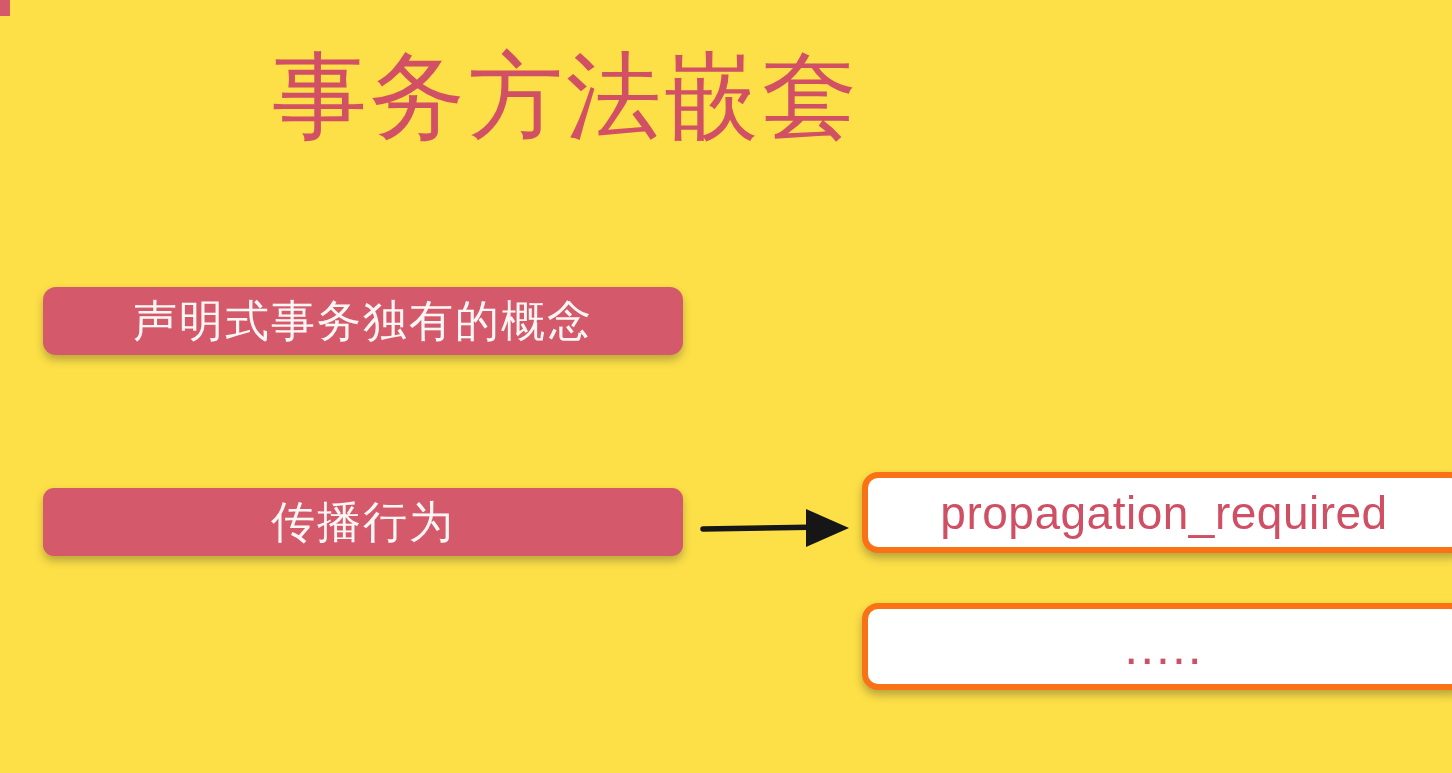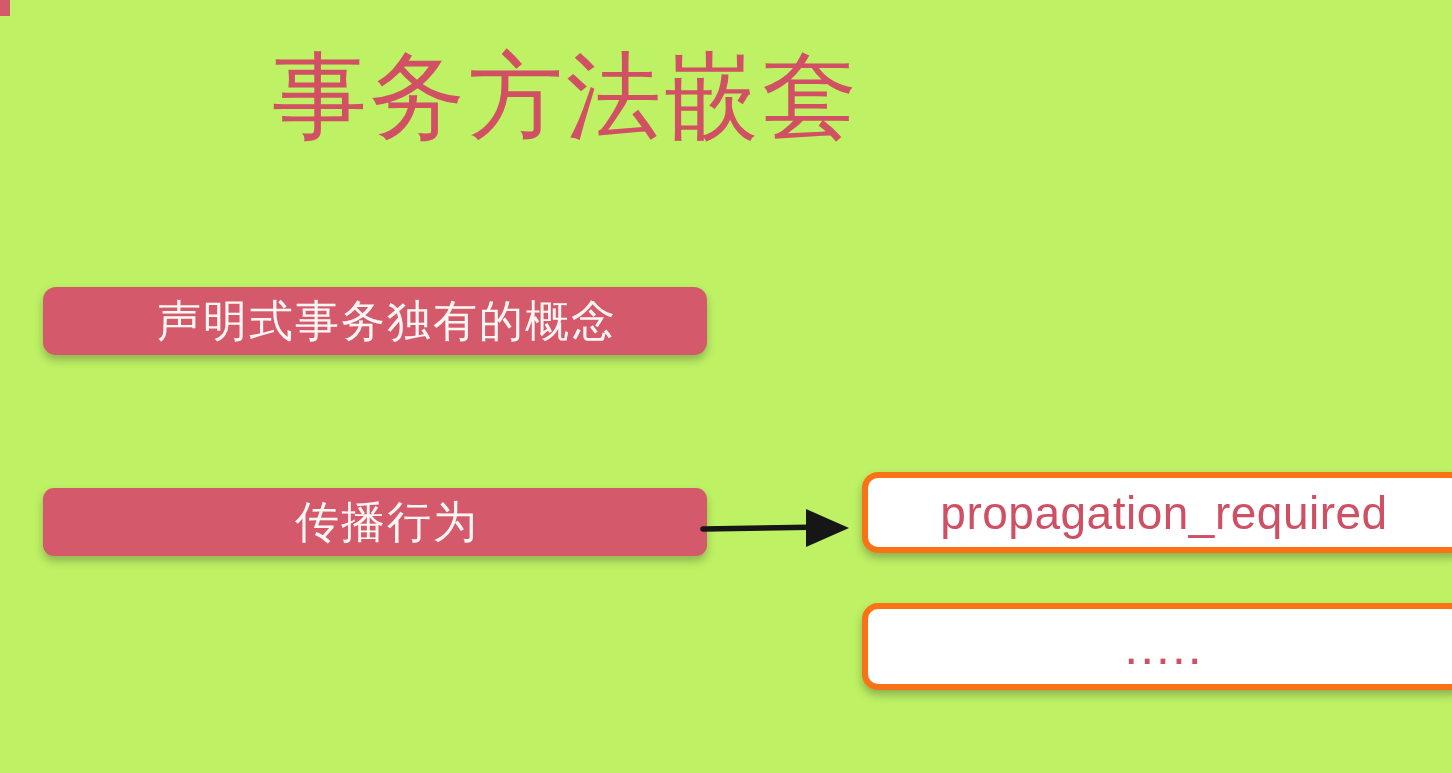--- a/index.html
+++ b/index.html
@@ -5,21 +5,21 @@
   html, body {
     margin: 0;
     padding: 0;
     background: #ffffff;
     font-family: "Liberation Sans", "DejaVu Sans", sans-serif;
   }
   .canvas {
     position: relative;
     width: 1452px;
     height: 773px;
-    background: #bef264;
+    background: #fde047;
     overflow: hidden;
   }
   .corner-mark {
     position: absolute;
     left: 0;
     top: 0;
     width: 10px;
     height: 16px;
     background: #d4596a;
   }
@@ -43,21 +43,20 @@
     background: #d4596a;
     border-radius: 13px;
     box-shadow: 0 5px 8px rgba(40, 40, 40, 0.30);
     display: flex;
     align-items: center;
     justify-content: center;
     color: #fcf6f4;
     font-size: 44px;
     letter-spacing: 2px;
     white-space: nowrap;
-    padding-left: 24px;
   }
   .pill-concept { top: 287px; }
   .pill-propagation { top: 488px; border-radius: 11px; }
   .arrow-svg {
     position: absolute;
     left: 693px;
     top: 502px;
     width: 162px;
     height: 50px;
   }

